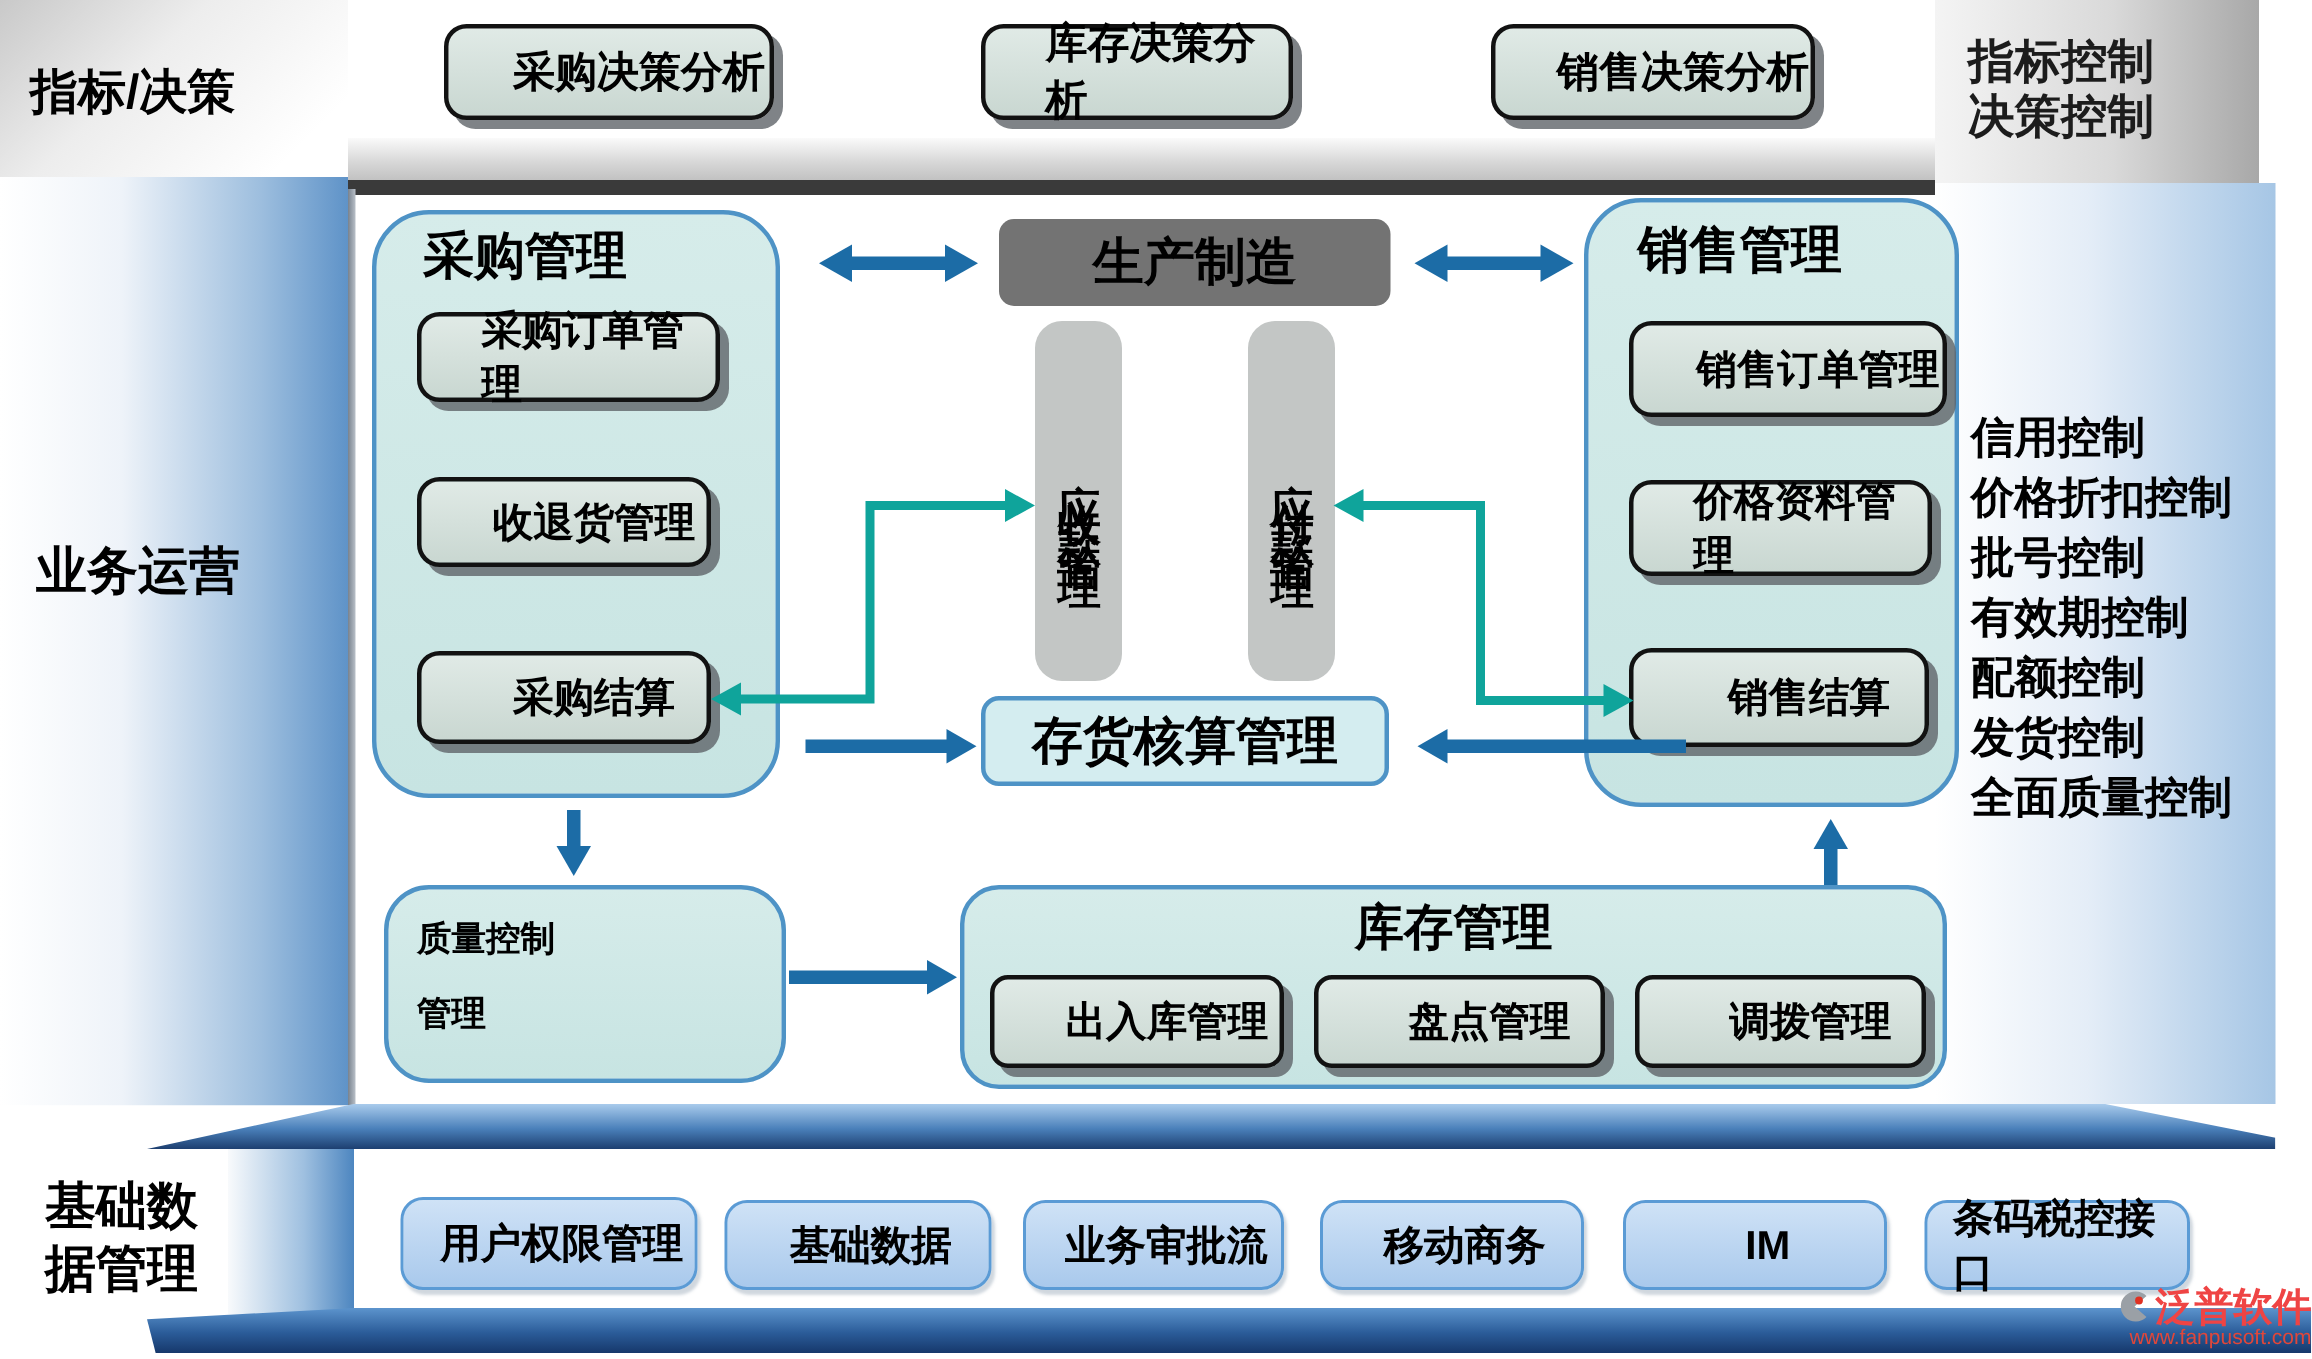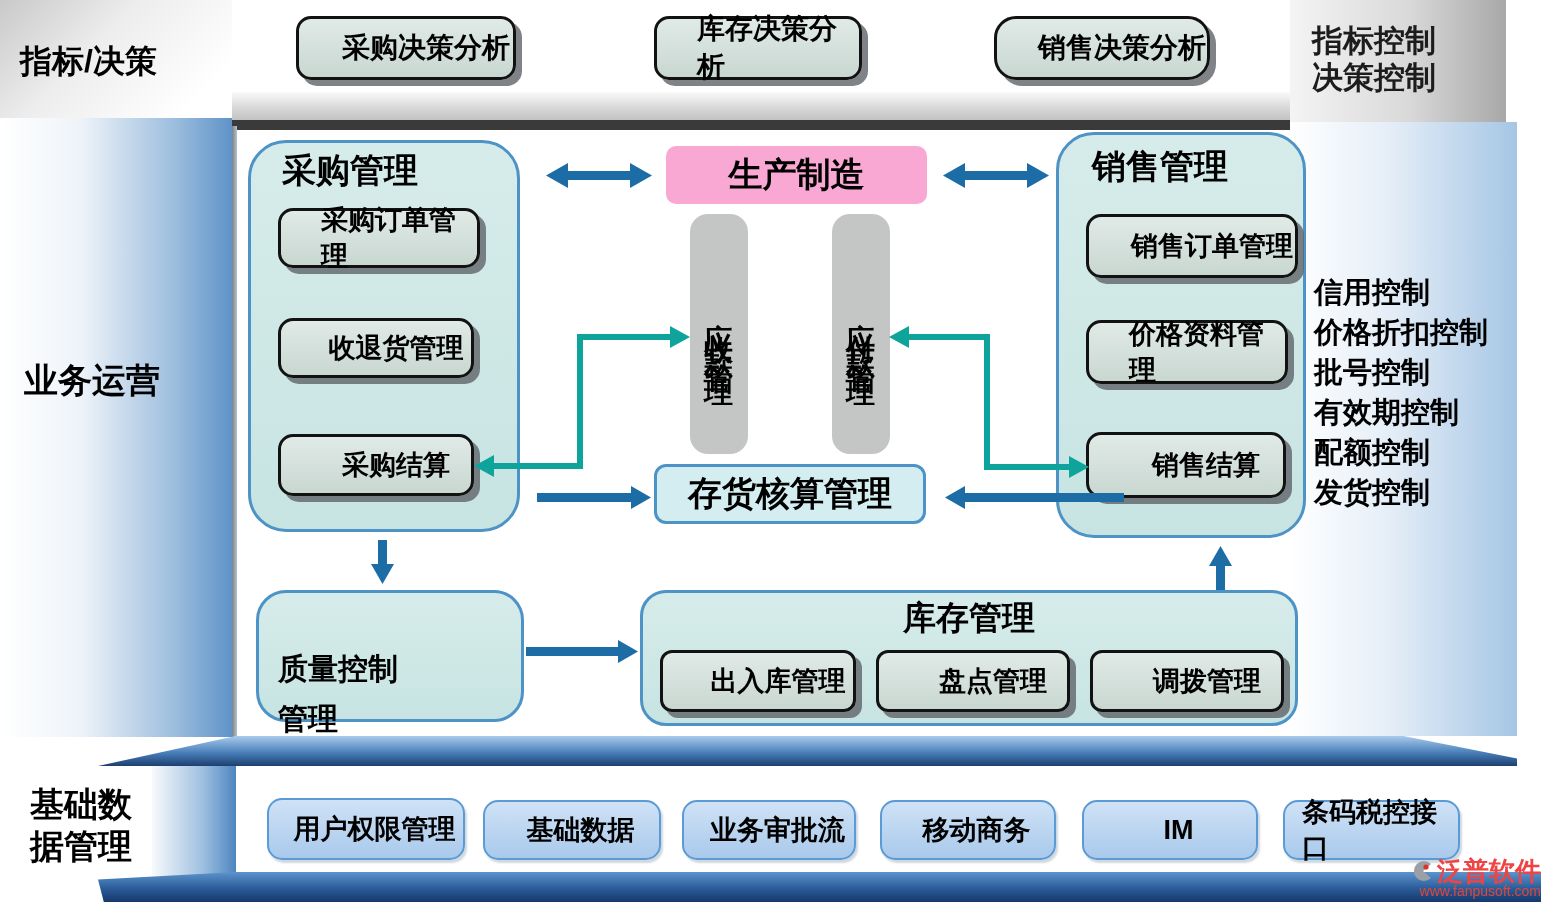--- a/index.html
+++ b/index.html
@@ -27,21 +27,21 @@
   
   .ctrlpanel-top{left:1290px;top:0;width:216px;height:122px;
     background:linear-gradient(to right,#f4f4f4 0%,#d9d9d9 55%,#a8a8a8 100%);}
   .ctrlpanel{left:1290px;top:122px;width:227px;height:614px;
     background:linear-gradient(to right,#ffffff 0%,#e4edf7 45%,#a6c6e5 100%);}
   
   .container-box{background:linear-gradient(to bottom,#d6ecea,#c7e4e2);
     border:3px solid #4e93c6;border-radius:38px;box-sizing:border-box;}
   .inv-box{background:#d4edf0;border:3px solid #4e93c6;border-radius:12px;box-sizing:border-box;
     display:flex;align-items:center;justify-content:center;font-size:34px;font-weight:bold;}
-  .gray-box{background:#f9a8d4;border-radius:10px;box-sizing:border-box;
+  .gray-box{background:#737373;border-radius:10px;box-sizing:border-box;
     display:flex;align-items:center;justify-content:center;font-size:34px;font-weight:bold;}
   .vbox{background:#c3c6c5;border-radius:18px;display:flex;align-items:center;justify-content:center;
     writing-mode:vertical-rl;text-orientation:upright;letter-spacing:14px;
     font-size:29px;font-weight:bold;box-sizing:border-box;}
   .btn-gray{background:linear-gradient(to bottom,#e0eae6,#c9d7d1);
     border:3px solid #121212;border-radius:15px;box-sizing:border-box;
     display:flex;align-items:center;justify-content:center;font-weight:bold;
     box-shadow:6px 6px 0 rgba(95,100,105,0.8);padding-left:40px;}
   .btn-blue{background:linear-gradient(to bottom,#cfe2f6,#a9c9ec);
     border:2px solid #5b9bd5;border-radius:15px;box-sizing:border-box;
@@ -73,36 +73,37 @@
     <div>基础数</div>
     <div>据管理</div>
   </div>
 
   <div class="abs graybar"></div>
   <div class="abs darkline"></div>
   <div class="abs mainborder"></div>
 
   <div class="abs btn-gray" style="left:296px;top:16px;width:220px;height:64px;font-size:28px;">采购决策分析</div>
   <div class="abs btn-gray" style="left:654px;top:16px;width:208px;height:64px;font-size:28px;">库存决策分析</div>
-  <div class="abs btn-gray" style="left:994px;top:16px;width:216px;height:64px;font-size:28px;border-radius:22px;">销售决策分析</div>
+  <div class="abs btn-gray" style="left:994px;top:16px;width:216px;height:64px;font-size:28px;">销售决策分析</div>
 
   <div class="abs ctrlpanel-top"></div>
   <div class="abs" style="left:1312px;top:22px;font-size:31px;font-weight:bold;line-height:37px;color:#1c1c1c;">
     <div>指标控制</div>
     <div>决策控制</div>
   </div>
 
   <div class="abs ctrlpanel"></div>
   <div class="abs" style="left:1314px;top:272px;">
     <div class="ctrl-line">信用控制</div>
     <div class="ctrl-line">价格折扣控制</div>
     <div class="ctrl-line">批号控制</div>
     <div class="ctrl-line">有效期控制</div>
     <div class="ctrl-line">配额控制</div>
     <div class="ctrl-line">发货控制</div>
+    <div class="ctrl-line">全面质量控制</div>
   </div>
 
   <div class="abs container-box" style="left:248px;top:140px;width:272px;height:392px;"></div>
   <div class="abs lbl" style="left:282px;top:148px;font-size:34px;">采购管理</div>
   <div class="abs btn-gray" style="left:278px;top:208px;width:202px;height:60px;font-size:27px;">采购订单管理</div>
   <div class="abs btn-gray" style="left:278px;top:318px;width:196px;height:60px;font-size:27px;">收退货管理</div>
   <div class="abs btn-gray" style="left:278px;top:434px;width:196px;height:62px;font-size:27px;">采购结算</div>
 
   <div class="abs gray-box" style="left:666px;top:146px;width:261px;height:58px;">生产制造</div>
 
@@ -111,21 +112,21 @@
 
   <div class="abs inv-box" style="left:654px;top:464px;width:272px;height:60px;">存货核算管理</div>
 
   <div class="abs container-box" style="left:1056px;top:132px;width:250px;height:406px;"></div>
   <div class="abs lbl" style="left:1092px;top:144px;font-size:34px;">销售管理</div>
   <div class="abs btn-gray" style="left:1086px;top:214px;width:212px;height:64px;font-size:27px;">销售订单管理</div>
   <div class="abs btn-gray" style="left:1086px;top:320px;width:202px;height:64px;font-size:27px;">价格资料管理</div>
   <div class="abs btn-gray" style="left:1086px;top:432px;width:200px;height:66px;font-size:27px;">销售结算</div>
 
   <div class="abs container-box" style="left:256px;top:590px;width:268px;height:132px;border-radius:30px;"></div>
-  <div class="abs lbl" style="left:278px;top:600px;font-size:30px;line-height:50px;margin-top:44px;">
+  <div class="abs lbl" style="left:278px;top:600px;font-size:23px;line-height:50px;">
     <div>质量控制</div>
     <div>管理</div>
   </div>
 
   <div class="abs container-box" style="left:640px;top:590px;width:658px;height:136px;border-radius:26px;"></div>
   <div class="abs lbl" style="left:640px;top:596px;width:658px;text-align:center;font-size:33px;">库存管理</div>
   <div class="abs btn-gray" style="left:660px;top:650px;width:196px;height:62px;font-size:27px;border-radius:12px;">出入库管理</div>
   <div class="abs btn-gray" style="left:876px;top:650px;width:194px;height:62px;font-size:27px;border-radius:12px;">盘点管理</div>
   <div class="abs btn-gray" style="left:1090px;top:650px;width:194px;height:62px;font-size:27px;border-radius:12px;">调拨管理</div>
 

